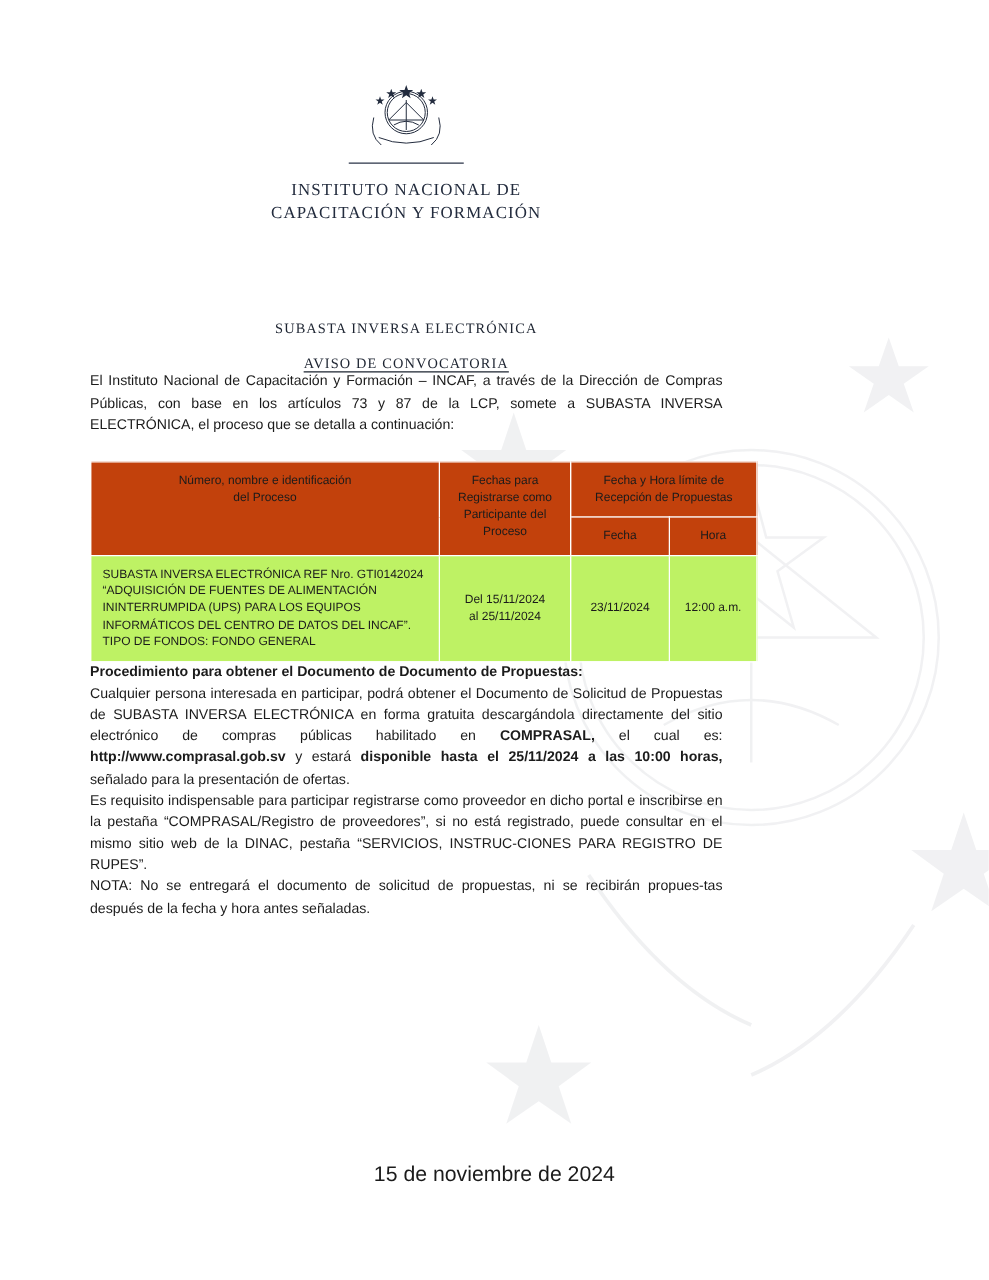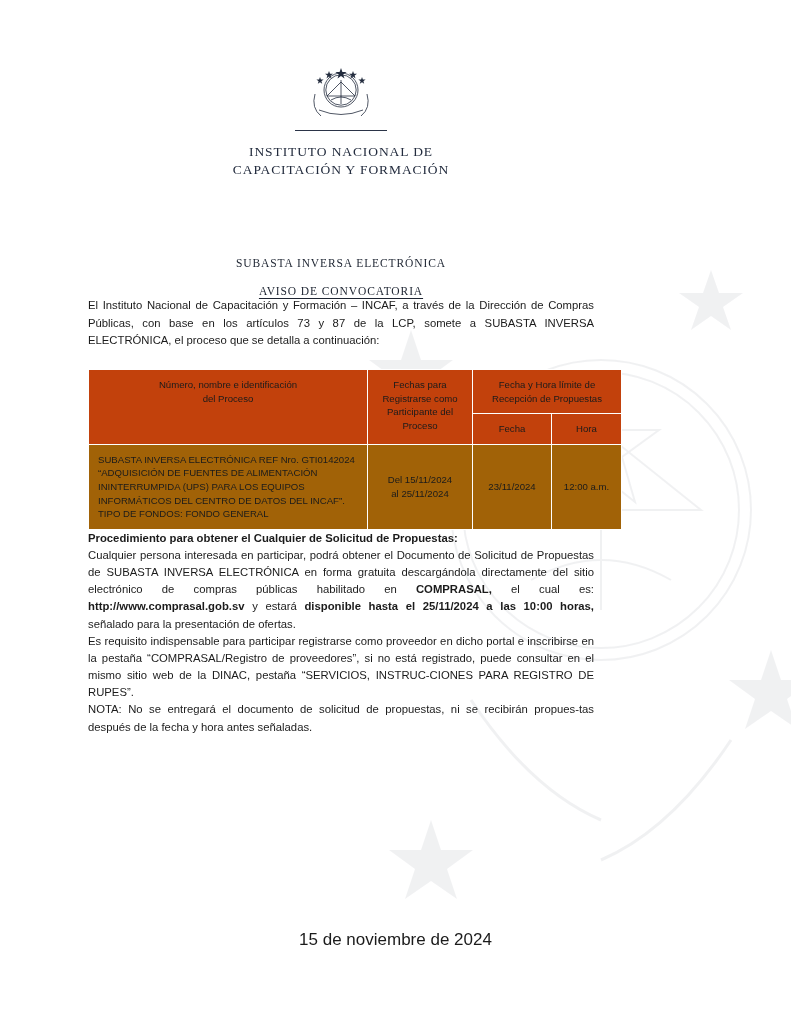--- a/index.html
+++ b/index.html
@@ -26,21 +26,20 @@
     z-index: 0;
   }
   .watermark svg { width: 100%; height: 100%; }
 
   .page {
     position: relative;
     z-index: 1;
     width: 650px;
     height: 1024px;
     padding: 0 72px;
-    margin-left: 16px;
   }
 
   
   .header {
     text-align: center;
     padding-top: 66px;
   }
   .crest {
     width: 80px;
     height: 58px;
@@ -117,21 +116,21 @@
     line-height: 1.42;
     color: #1b1b1b;
   }
   .th-dark {
     background: #c2410c;
     color: #ffffff;
     vertical-align: middle;
   }
   .th-dark.center { text-align: center; }
   .cell-body {
-    background: #a16207;
+    background: #bef264;
     font-size: 9.6px;
   }
   .cell-body.center {
     text-align: center;
     vertical-align: middle;
   }
   .col1 { width: 279px; }
   .col2 { width: 105px; }
   .col3 { width: 79px; }
   .col4 { width: 70px; }
@@ -238,21 +237,21 @@
 TIPO DE FONDOS: FONDO GENERAL</td>
           <td class="cell-body center" style="white-space:pre-line">Del 15/11/2024
 al 25/11/2024</td>
           <td class="cell-body center">23/11/2024</td>
           <td class="cell-body center">12:00 a.m.</td>
         </tr>
       </tbody>
     </table>
   </div>
 
-  <p class="body lead">Procedimiento para obtener el Cualquier de Solicitud de Propuestas:</p>
+  <p class="body lead">Procedimiento para obtener el Documento de Documento de Propuestas:</p>
 
   <p class="body gap"><span>Cualquier persona interesada en participar, podrá obtener el Documento de Solicitud de Propuestas de SUBASTA INVERSA ELECTRÓNICA en forma gratuita descargándola directamente del sitio electrónico de compras públicas habilitado en </span><b>COMPRASAL,</b><span> el cual es: </span><b class="link">http://www.comprasal.gob.sv</b><span> y estará </span><b>disponible hasta el 25/11/2024 a las 10:00 horas,</b><span> señalado para la presentación de ofertas.</span></p>
 
   <p class="body gap-lg">Es requisito indispensable para participar registrarse como proveedor en dicho portal e inscribirse en la pestaña “COMPRASAL/Registro de proveedores”, si no está registrado, puede consultar en el mismo sitio web de la DINAC, pestaña “SERVICIOS, INSTRUC-CIONES PARA REGISTRO DE RUPES”.</p>
   <p class="body gap-lg">NOTA: No se entregará el documento de solicitud de propuestas, ni se recibirán propues-tas después de la fecha y hora antes señaladas.</p>
 
 </div>
 
 <div class="footer-date">15 de noviembre de 2024</div>
 

